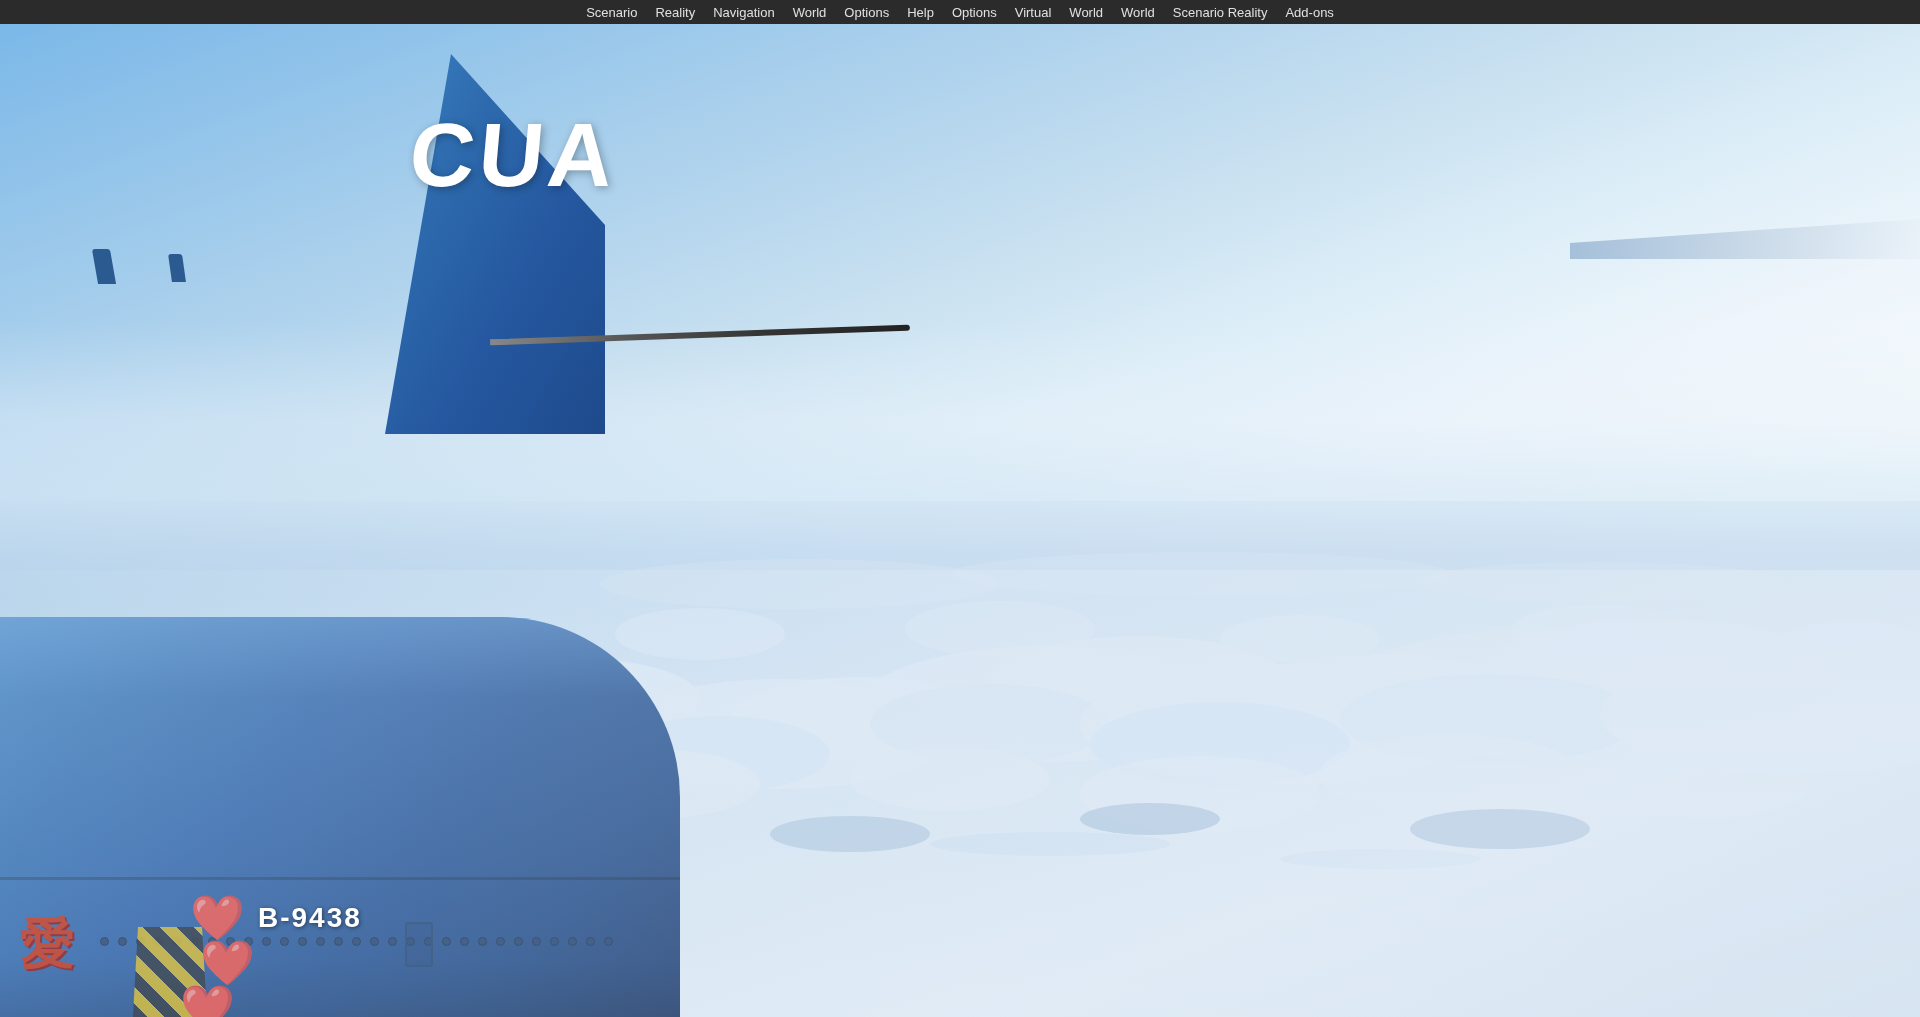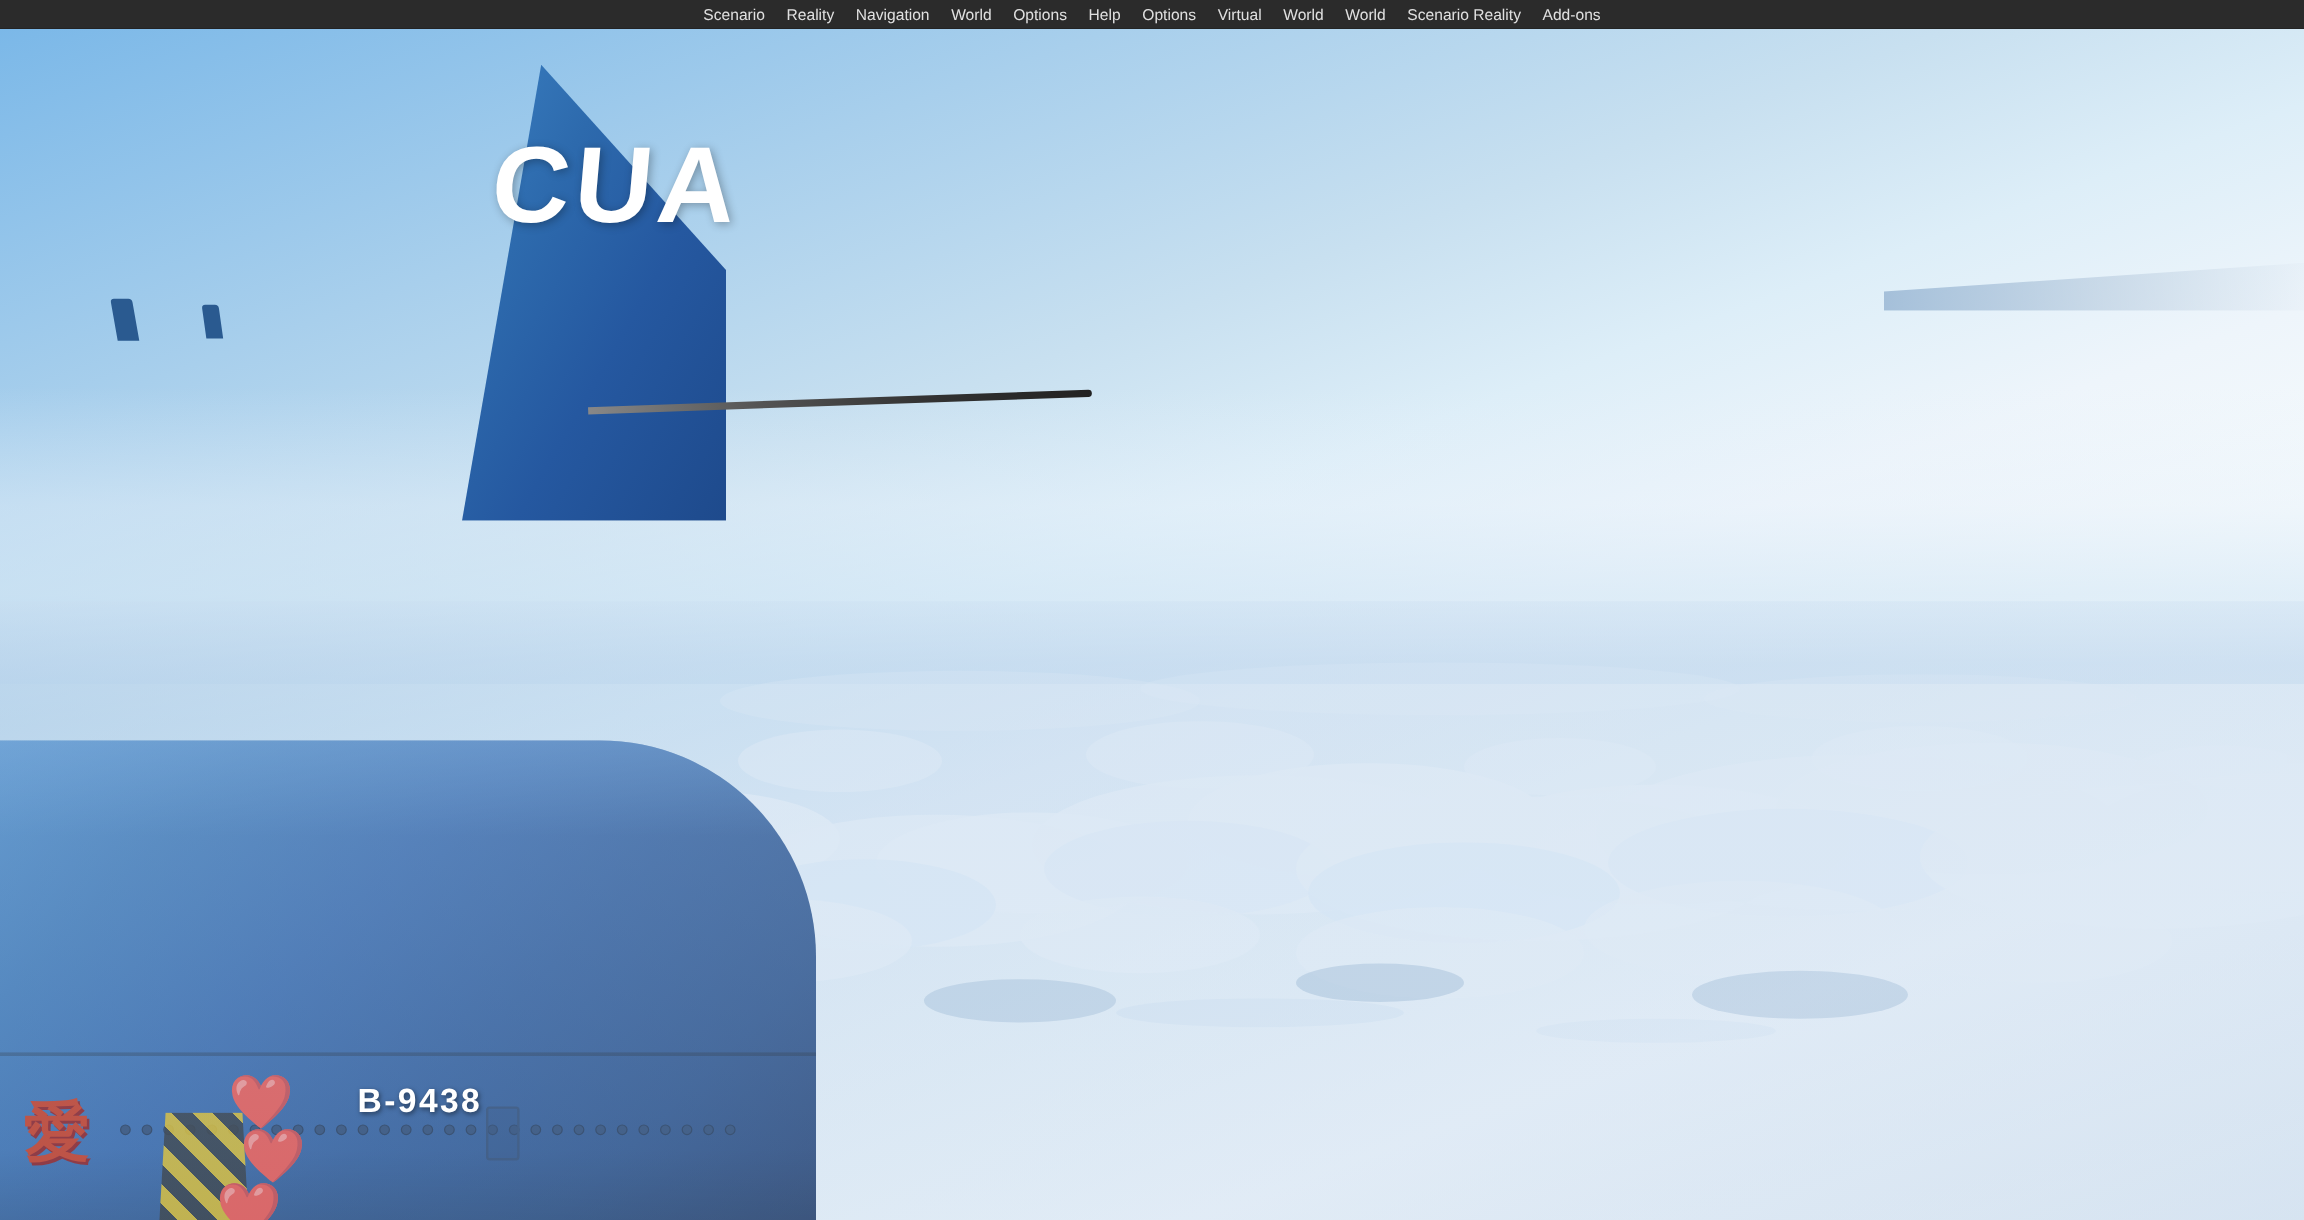--- a/index.html
+++ b/index.html
@@ -152,21 +152,20 @@
       position: absolute;
       left: 258px;
       top: 285px;
       font-family: Arial, sans-serif;
       font-size: 28px;
       font-weight: bold;
       color: white;
       letter-spacing: 2px;
       text-shadow: 1px 1px 4px rgba(0,0,0,0.5);
       z-index: 10;
-      margin-left: 40px;
     }
 
     
     .pitot-tube {
       position: absolute;
       top: 308px;
       left: 490px;
       width: 420px;
       height: 6px;
       background: linear-gradient(to right, #888, #555, #333, #222);

